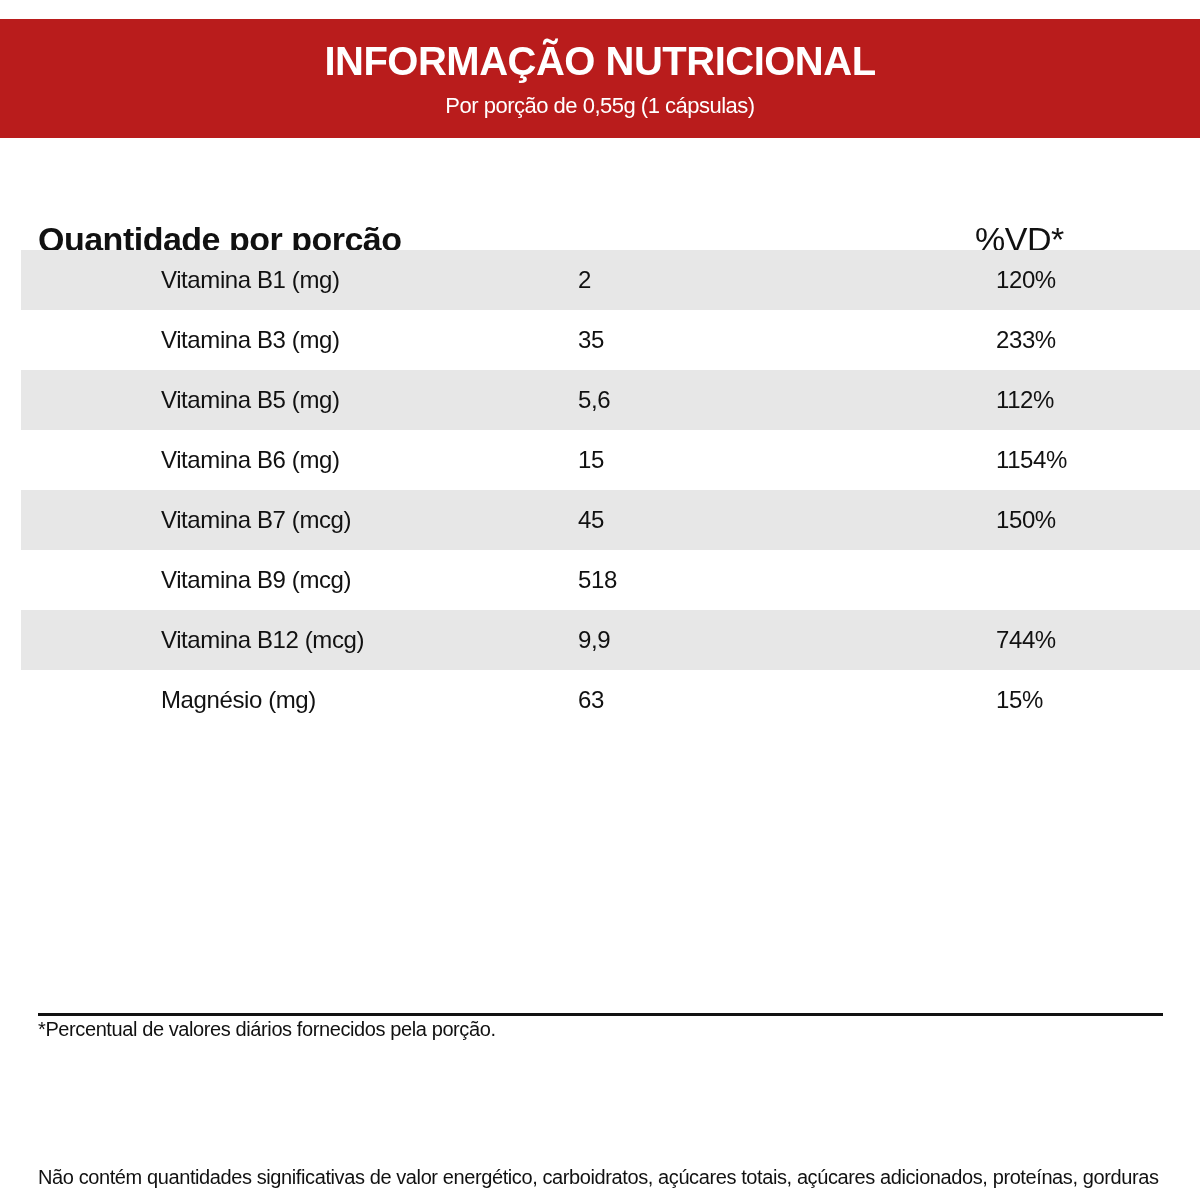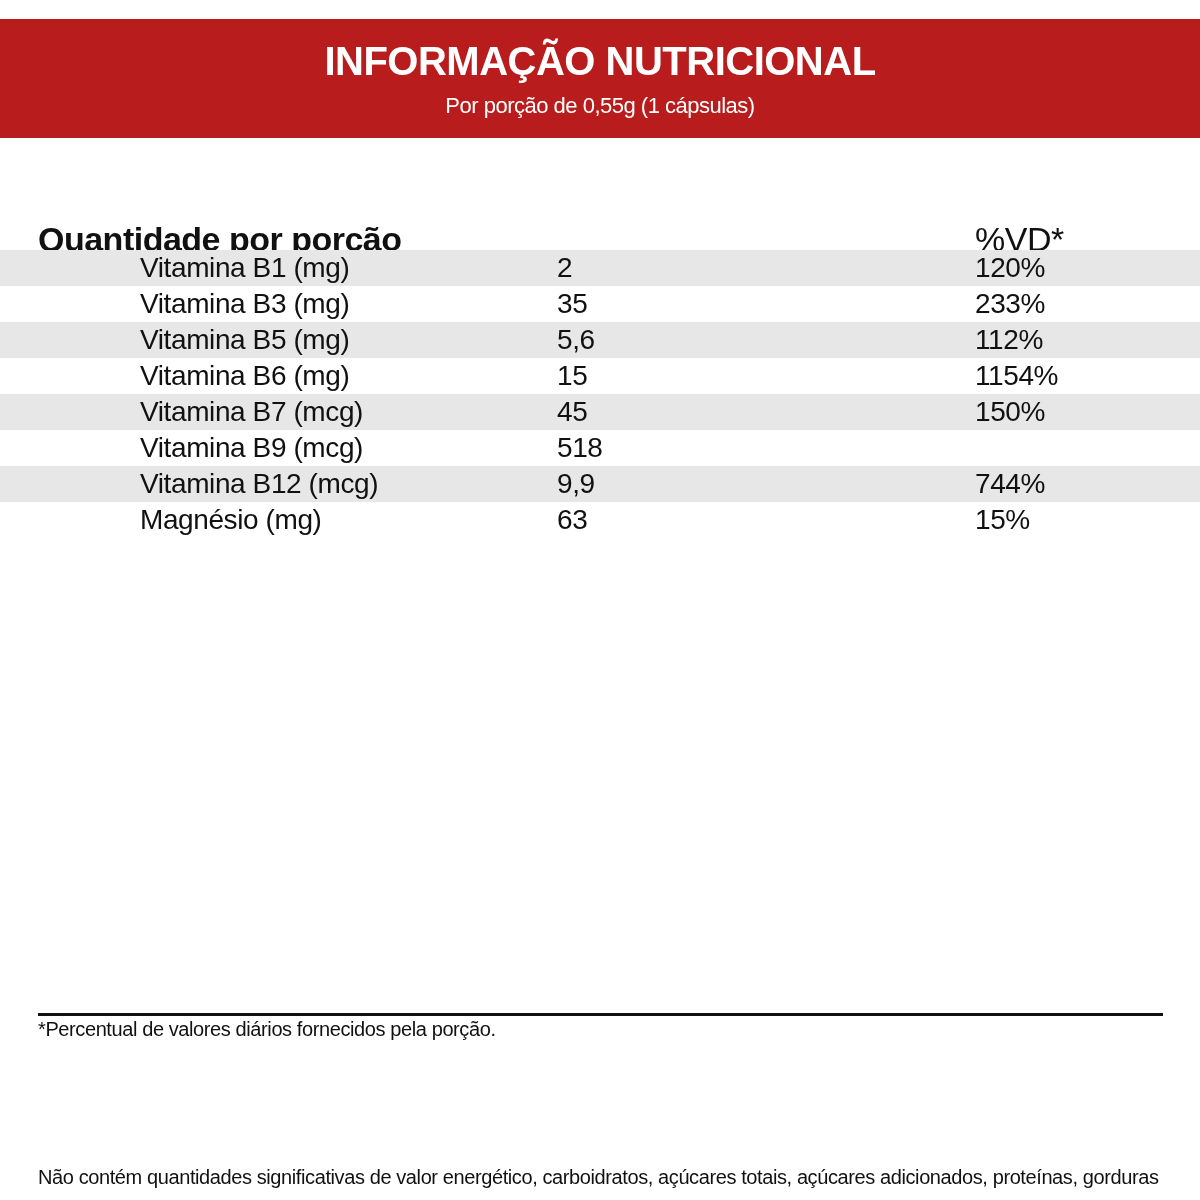--- a/index.html
+++ b/index.html
@@ -51,26 +51,27 @@
     font-size: 34px;
     font-weight: normal;
     letter-spacing: -0.5px;
   }
   .nutrition-table {
     position: absolute;
     top: 250px; left: 0;
     width: 1200px;
   }
   .row {
-    height: 36px;
+    height: 60px;
     display: grid;
     grid-template-columns: 557px 418px 225px;
     align-items: center;
-    font-size: 28px;
+    font-size: 24px;
     letter-spacing: -0.4px;
+    margin-left: 21px;
   }
   .row:nth-child(odd) { background: #e7e7e7; }
   .cell.name { padding-left: 140px; }
   .divider {
     position: absolute;
     top: 1013px; left: 38px;
     width: 1125px; height: 3px;
     background: #111111;
   }
   .footnote-dv {

